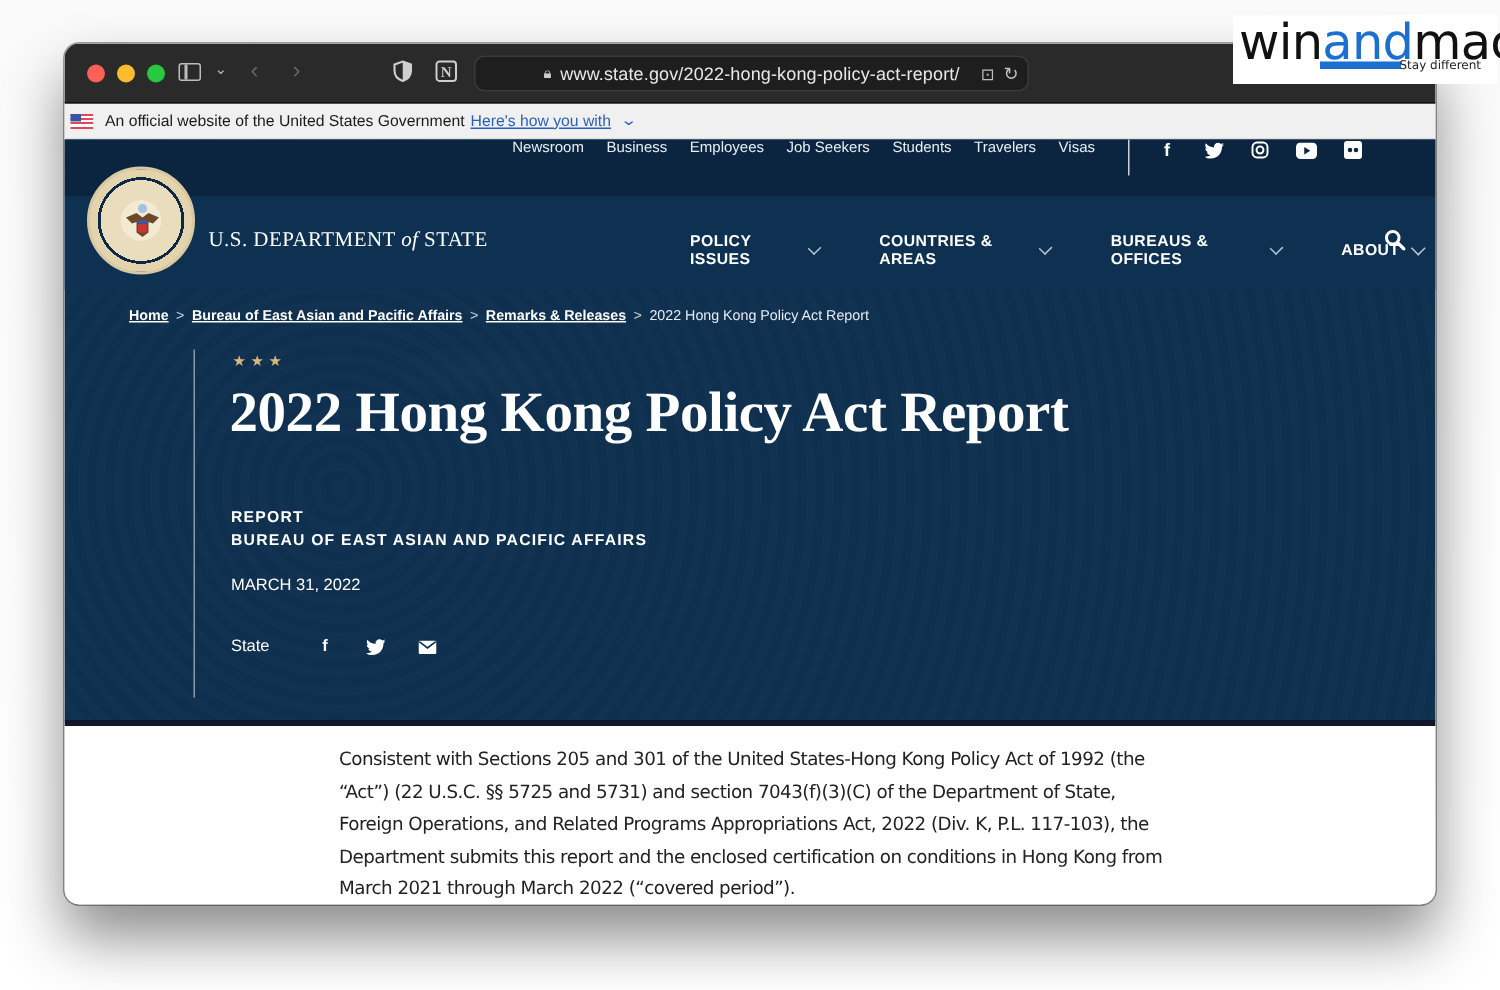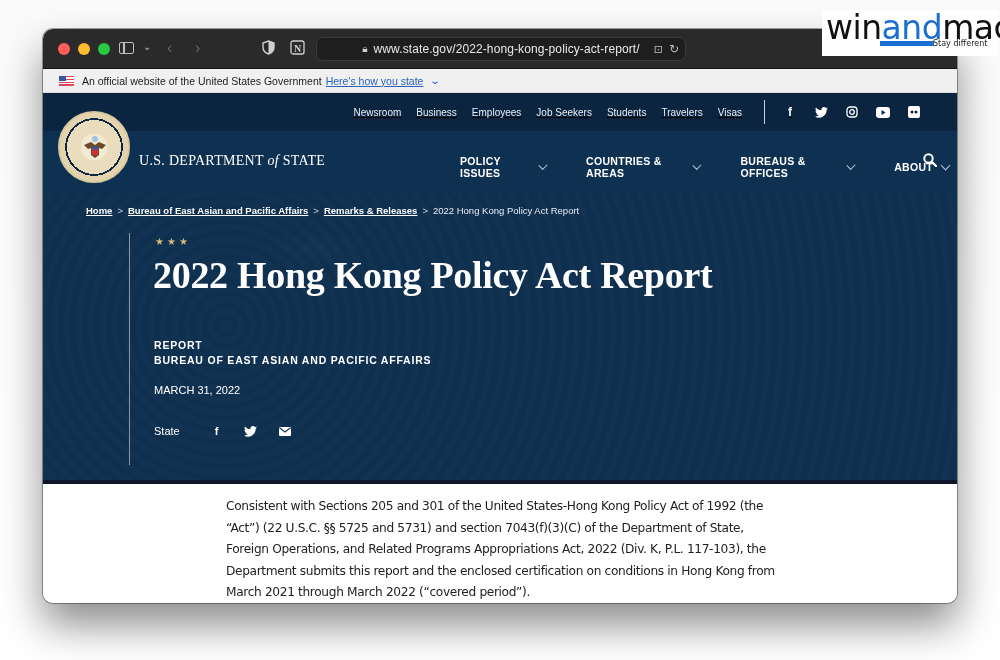--- a/index.html
+++ b/index.html
@@ -41,35 +41,35 @@
     display: flex; align-items: center; justify-content: center; color: #e8e8e8; font-size: 12px;
   }
   .url-lock { font-size: 10px; margin-right: 6px; color: #d0d0d0; }
   .url-text { letter-spacing: 0.1px; }
   .translate-btn { position: absolute; right: 22px; top: 5px; color: #bdbdbd; font-size: 11px; }
   .reload-btn { position: absolute; right: 6px; top: 4px; color: #bdbdbd; font-size: 12px; }
 
   
   .gov-banner {
     height: 24px; background: #f0f0f0; display: flex; align-items: center; font-size: 10.5px; color: #1b1b1b;
-    padding-left: 16px; border-bottom: 1px solid #ddd;
+    padding-left: 4px; border-bottom: 1px solid #ddd;
   }
   .flag { width: 15px; height: 10px; margin-right: 8px; position: relative;
     background: repeating-linear-gradient(#e2465a 0 1.4px, #ffffff 1.4px 2.8px); }
   .flag::before { content: ""; position: absolute; left: 0; top: 0; width: 7px; height: 5.6px; background: #3b55a5; }
   .gov-link { color: #2a61bb; text-decoration: underline; margin-left: 4px; }
   .gov-chev { color: #2a61bb; margin-left: 8px; font-size: 10px; transform: scaleX(1.4); display: inline-block; }
 
   
   .site { position: relative; background: #0f3050;
     background-image:
       radial-gradient(ellipse 60px 20px at 30% 40%, rgba(255,255,255,0.018), transparent),
       repeating-radial-gradient(circle at 20% 60%, rgba(255,255,255,0.012) 0 6px, rgba(0,0,0,0.015) 6px 12px);
   }
-  .utility-nav { height: 38px; background: #0b2540; display: flex; align-items: center; justify-content: flex-end; padding-right: 36px; text-decoration: underline; }
+  .utility-nav { height: 38px; background: #0b2540; display: flex; align-items: flex-start; justify-content: flex-end; padding-right: 48px; }
   .util-links { display: flex; gap: 15px; font-size: 10px; color: #e8eef4; }
   .util-sep { width: 1px; height: 24px; background: #c9d2dc; margin: 0 18px 0 22px; }
   .social { display: flex; gap: 17px; align-items: center; }
   .social .s-icon { width: 14px; height: 14px; color: #fff; display: flex; align-items: center; justify-content: center; font-size: 12px; font-weight: bold; }
 
   .main-nav { height: 62px; position: relative; background: #0e3152; }
   .seal { position: absolute; left: 15px; top: -20px; width: 72px; height: 72px; border-radius: 50%;
     background: radial-gradient(circle, #f3ead3 0 28%, #e9ddbe 28% 56%, #0d2846 56% 60%, #e4d4ae 60% 95%, #0b2540 95%);
     border: 2px solid #d8c9a3; }
   .seal .eagle { position: absolute; left: 22px; top: 22px; width: 26px; height: 26px; }
@@ -144,21 +144,21 @@
       <span class="url-lock">🔒︎</span>
       <span class="url-text">www.state.gov/2022-hong-kong-policy-act-report/</span>
       <span class="translate-btn">⊡</span>
       <span class="reload-btn">↻</span>
     </div>
   </div>
 
   <div class="gov-banner">
     <div class="flag"></div>
     <span>An official website of the United States Government</span>
-    <a class="gov-link">Here's how you state</a>
+    <a class="gov-link">Here's how you with</a>
     <span class="gov-chev">⌄</span>
   </div>
 
   <div class="site">
     <div class="utility-nav">
       <div class="util-links">
         <a>Newsroom</a>
         <a>Business</a>
         <a>Employees</a>
         <a>Job Seekers</a>

